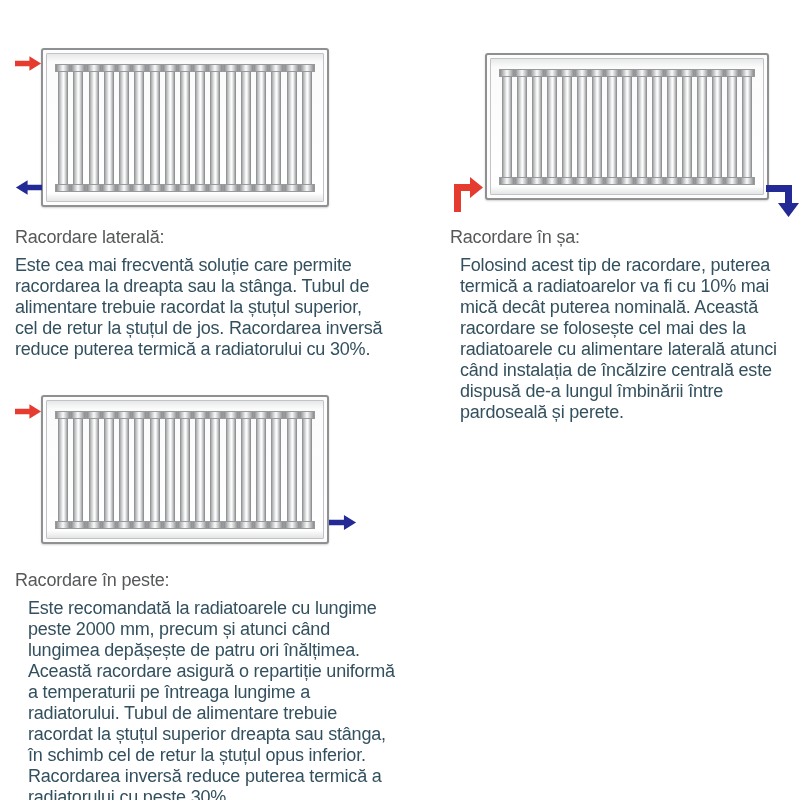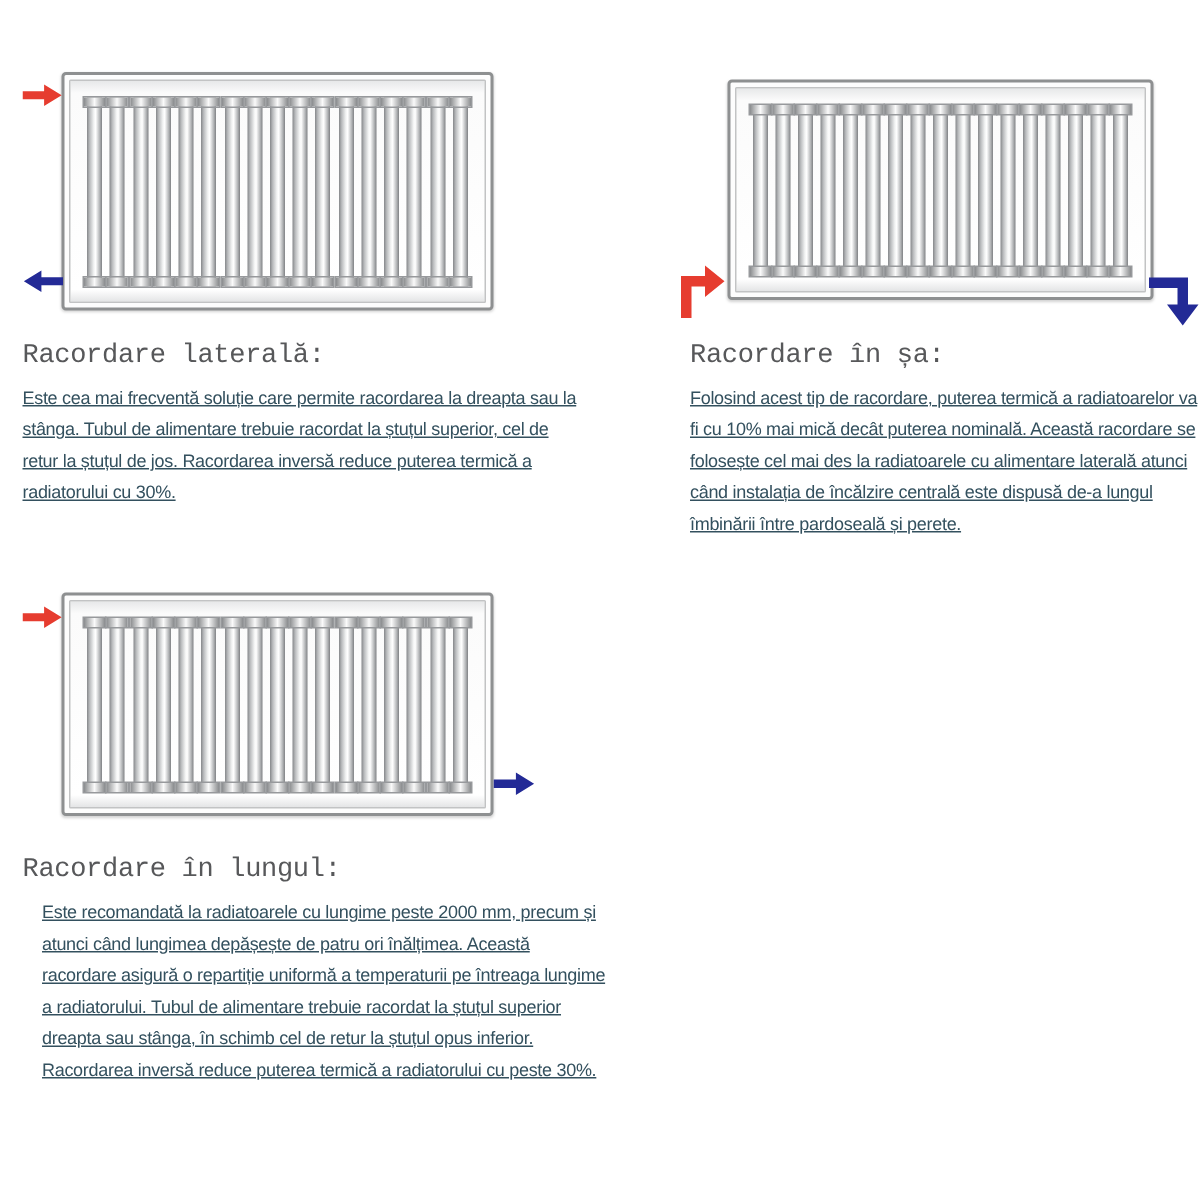--- a/index.html
+++ b/index.html
@@ -20,36 +20,36 @@
         background:linear-gradient(90deg,#8a8c8e,#fafafa 50%,#8a8c8e);
         outline:1px solid #97999c;}
   .slat::before{top:-1px;}
   .slat::after{bottom:-1px;}
 
   
   .arrow{position:absolute;}
 
   
   .sec-title{position:absolute;margin:0;font-size:18px;font-weight:400;color:#57585a;
-             letter-spacing:-.2px;font-family:Liberation Mono, monospace;}
-  .sec-body{position:absolute;margin:0;font-size:12px;font-weight:400;color:#33505e;
-            line-height:21px;letter-spacing:-.2px;text-decoration:underline;}
+             letter-spacing:-.2px;}
+  .sec-body{position:absolute;margin:0;font-size:18px;font-weight:400;color:#33505e;
+            line-height:21px;letter-spacing:-.2px;}
 
   
   .rad1{left:41px;top:48px;width:284px;height:155px;}
   .arr1-supply{left:15px;top:55px;width:27px;height:17px;}
   .arr1-return{left:15px;top:179px;width:27px;height:17px;transform:scaleX(-1);}
   .title1{left:15px;top:227px;}
   .body1{left:15px;top:255px;width:372px;}
 
   
   .rad2{left:485px;top:53px;width:280px;height:143px;}
   .arr2-supply{left:452px;top:172px;width:32px;height:40px;}
   .arr2-return{left:766px;top:183px;width:34px;height:36px;}
-  .title2{left:460px;top:227px;}
+  .title2{left:450px;top:227px;}
   .body2{left:460px;top:255px;width:344px;}
 
   
   .rad3{left:41px;top:395px;width:284px;height:145px;}
   .arr3-supply{left:15px;top:403px;width:27px;height:17px;}
   .arr3-return{left:329px;top:514px;width:28px;height:17px;}
   .title3{left:15px;top:570px;}
   .body3{left:28px;top:598px;width:376px;}
 </style>
 </head>
@@ -137,16 +137,16 @@
         <div class="slat"></div>
         <div class="slat"></div>
       </div>
   </div>
   <svg class="arrow arr3-supply" viewBox="0 0 30 18">
     <path d="M0 6 H16 V1 L29 9 L16 17 V12 H0 Z" fill="#e63c2f"></path>
   </svg>
   <svg class="arrow arr3-return" viewBox="0 0 30 18">
     <path d="M0 6 H16 V1 L29 9 L16 17 V12 H0 Z" fill="#232a96"></path>
   </svg>
-  <h2 class="sec-title title3">Racordare în lungul:</h2>
+  <h2 class="sec-title title3">Racordare în peste:</h2>
   <p class="sec-body body3">Este recomandată la radiatoarele cu lungime peste 2000 mm, precum și atunci când lungimea depășește de patru ori înălțimea. Această racordare asigură o repartiție uniformă a temperaturii pe întreaga lungime a radiatorului. Tubul de alimentare trebuie racordat la ștuțul superior dreapta sau stânga, în schimb cel de retur la ștuțul opus inferior. Racordarea inversă reduce puterea termică a radiatorului cu peste 30%.</p>
 
 </div>
 
 </body></html>

